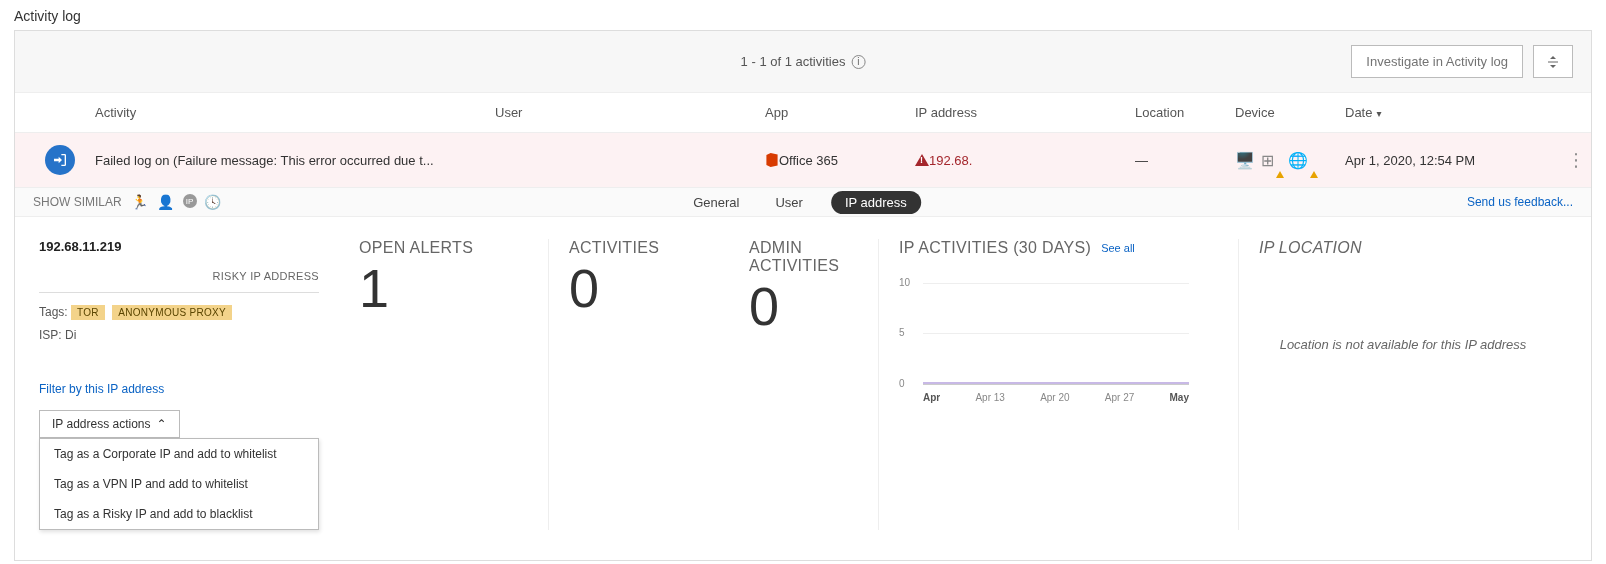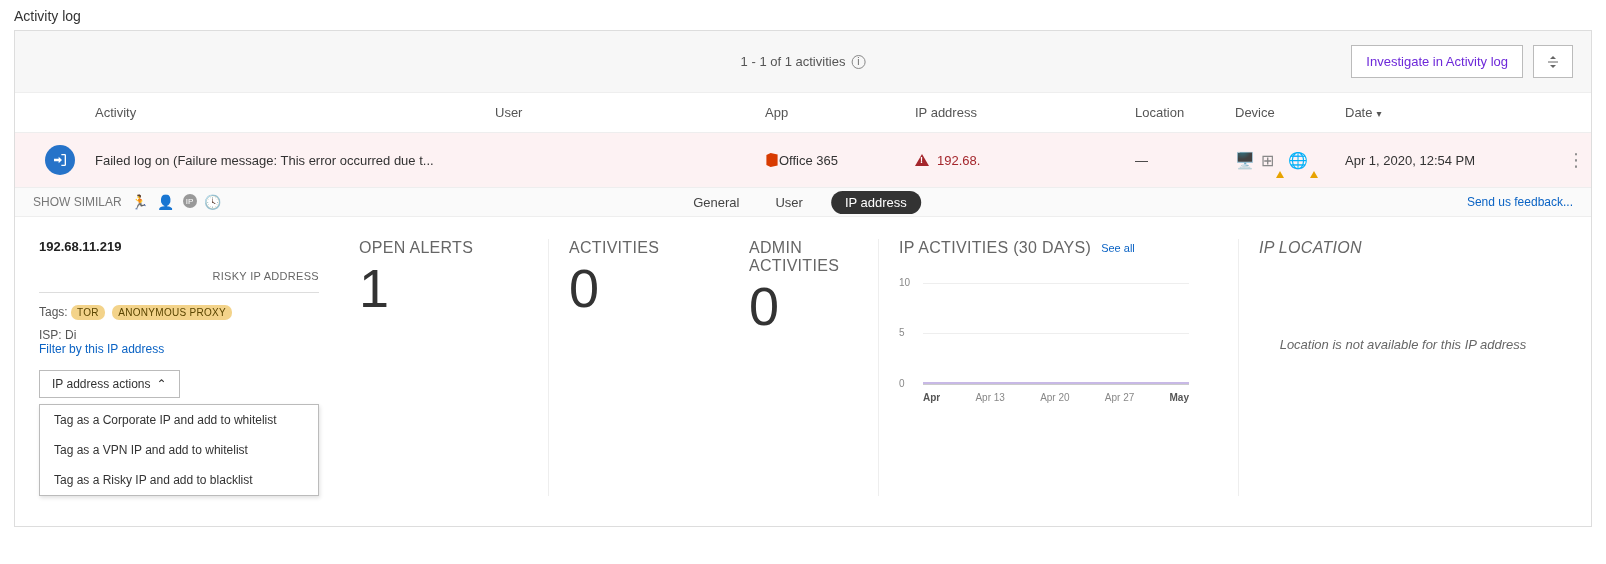--- a/index.html
+++ b/index.html
@@ -44,21 +44,21 @@
     font-size:10px; line-height:12px;
     text-align:center;
     color:#666;
   }
   .panel-header-actions { display:flex; gap:10px; }
   .btn-outline {
     border: 1px solid #bbb;
     background:#fff;
     padding: 8px 14px;
     font-size: 13px;
-    color:#6d28d9;
+    color:#737373;
     cursor:pointer;
   }
   .btn-icon {
     border: 1px solid #bbb;
     background:#fff;
     width:40px;
     display:flex;
     align-items:center;
     justify-content:center;
     cursor:pointer;
@@ -84,21 +84,21 @@
     color:#fff;
   }
   .activity-icon svg { width:16px; height:16px; fill:#fff; }
   .app-cell { display:flex; align-items:center; }
   .office-icon {
     width:14px; height:14px;
     background:#d83b01;
     display:inline-block;
     clip-path: polygon(40% 0, 90% 10%, 90% 90%, 40% 100%, 10% 85%, 10% 15%);
   }
-  .ip-cell { display:flex; align-items:center; gap:8px; color:#a4262c; font-weight:500;}
+  .ip-cell { display:flex; align-items:center; color:#a4262c; font-weight:500;}
   .warn-tri {
     width:0; height:0;
     border-left:7px solid transparent;
     border-right:7px solid transparent;
     border-bottom:12px solid #a4262c;
     position:relative;
   }
   .warn-tri::after {
     content:"!";
     position:absolute;
@@ -144,36 +144,36 @@
     gap: 0;
   }
   .col { border-right:1px solid #eee; padding: 0 20px; }
   .col:first-child { padding-left:0; border-right:none;}
   .col:last-child { border-right:none; }
   .col-no-border { border-right:none; }
   .ip-title { font-size:13px; font-weight:700; color:#222; }
   .ip-sub { font-size:11px; color:#666; margin-top:16px; letter-spacing:0.3px;text-align:right;}
   .divider { height:1px; background:#ddd; margin-top:10px;}
   .tags-row { margin-top:12px; font-size:12px; color:#555;}
-  .tag { display:inline-block; background:#f3d38a; color:#5a4500; font-size:10px; padding:2px 6px; margin-right:4px; letter-spacing:0.3px;border-radius:7px;}
+  .tag { display:inline-block; background:#f3d38a; color:#5a4500; font-size:10px; padding:2px 6px; margin-right:4px; letter-spacing:0.3px;}
   .isp { margin-top:8px; font-size:12px; color:#555;}
-  .filter-link { color:#0b63c4; font-size:12px; cursor:pointer;}
+  .filter-link { margin-top:40px; color:#0b63c4; font-size:12px; cursor:pointer;}
   .dropdown-btn {
     margin-top:14px;
     border:1px solid #bbb;
     padding:6px 12px;
     font-size:12px;
     display:inline-flex;
     align-items:center;
     gap:6px;
     cursor:pointer;
     background:#fff;
   }
   .dropdown-menu {
-    margin-top:6px;
+    margin-top:0;
     border:1px solid #bbb;
     background:#fff;
     box-shadow: 1px 2px 4px rgba(0,0,0,0.12);
     min-width:250px;
     position:relative;
   }
   .dropdown-menu div {
     padding:8px 14px;
     font-size:12px;
     cursor:pointer;

